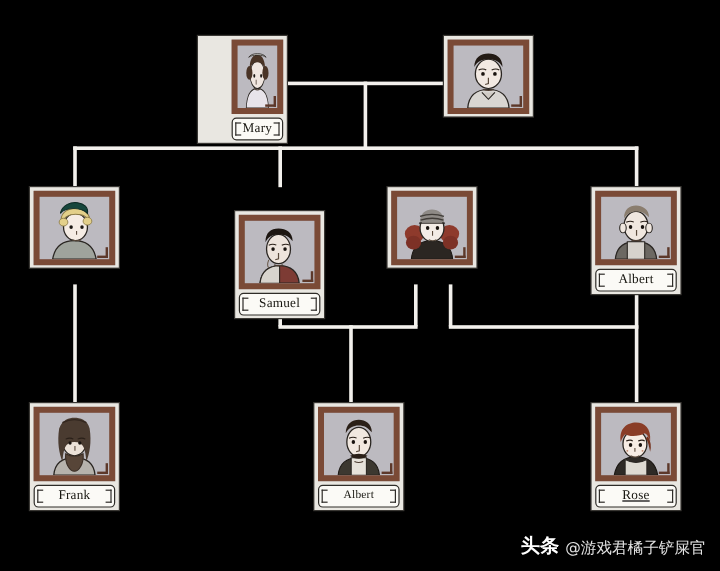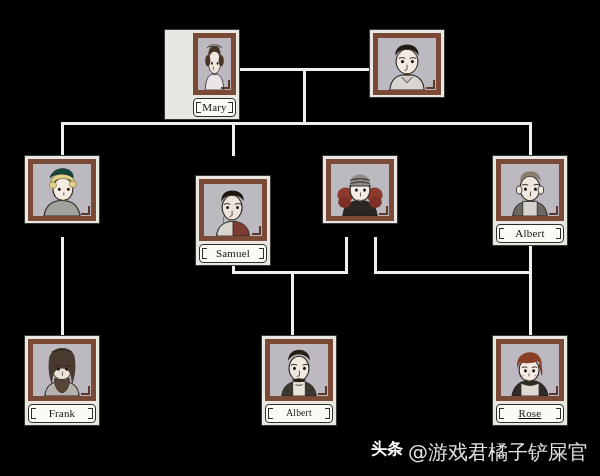--- a/index.html
+++ b/index.html
@@ -72,27 +72,27 @@
   }
   .plate .notch.l{left:2px;top:3px;border-right:none;}
   .plate .notch.r{right:2px;top:3px;border-left:none;}
 
   
   .plate .nm.long{font-size:9.5px;}
 
   
   #watermark{
     position:absolute;right:12px;bottom:10px;
-    display:flex;align-items:flex-start;gap:5px;
+    display:flex;align-items:flex-end;gap:5px;
     font-family:"DejaVu Sans", sans-serif;
     color:#dcdcdc;
     white-space:nowrap;
   }
   #watermark .wm-brand{font-size:16px;font-weight:bold;color:#ffffff;}
-  #watermark .wm-handle{font-size:20px;color:#e2e2e2;}
+  #watermark .wm-handle{font-size:13px;color:#e2e2e2;}
 </style>
 </head>
 <body>
 
 <div id="stage">
 
   <div class="wire h" style="left:239px;top:68px;width:132px;"></div>
 
   <div class="wire v" style="left:303px;top:68px;height:57px;"></div>
 

